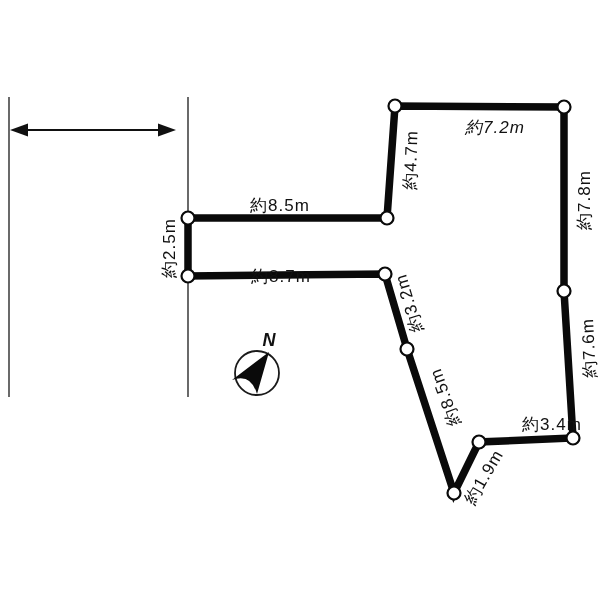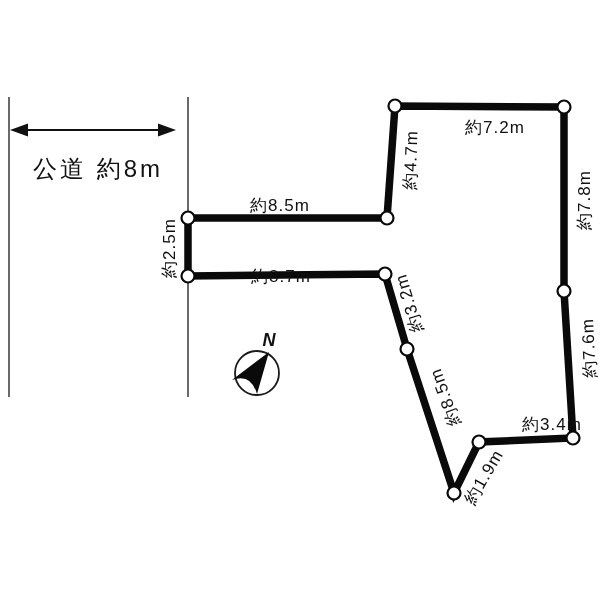--- a/index.html
+++ b/index.html
@@ -33,21 +33,21 @@
   .rot90 {transform:translate(-50%,-50%) rotate(-90deg);}
   .rot88 {transform:translate(-50%,-50%) rotate(-88deg);}
   .rot93 {transform:translate(-50%,-50%) rotate(-93deg);}
   .rot107{transform:translate(-50%,-50%) rotate(-107deg);}
   .rot110{transform:translate(-50%,-50%) rotate(-110deg);}
   .rot60 {transform:translate(-50%,-50%) rotate(-60deg);}
 
   .lbl-road{left:98px;top:169px;font-size:24px;letter-spacing:3px;}
   .lbl-e0 {left:280px;top:205px;}  
   .lbl-e1 {left:411px;top:160px;}  
-  .lbl-e2 {left:495px;top:127px;}  
+  .lbl-e2 {left:495px;top:127px;font-style:italic;}  
   .lbl-e3 {left:584px;top:200px;}  
   .lbl-e4 {left:589px;top:348px;}  
   .lbl-e5 {left:520px;top:424px;margin-left:32px;}  
   .lbl-e6 {left:484px;top:477px;}  
   .lbl-e7 {left:445px;top:397px;}  
   .lbl-e8 {left:409px;top:303px;}  
   .lbl-e9 {left:281px;top:276px;}  
   .lbl-e10{left:169px;top:248px;}  
 
   .lbl-north{
@@ -87,21 +87,20 @@
         <circle cx="385" cy="274" r="6.5"></circle>
         <circle cx="188" cy="276" r="6.5"></circle>
       </g>
 
     <g>
       <circle class="compass-circle" cx="257" cy="373" r="22"></circle>
       <path class="compass-needle" d="M 269,352 L 232,380 Q 251,373 257,394 Z"></path>
     </g>
   </svg>
 
-  <span class="lbl lbl-road">公道 約8m</span>
 
   <span class="lbl lbl-north">N</span>
 
   <span class="lbl lbl-e0">約8.5m</span>
   <span class="lbl lbl-e1 rot88">約4.7m</span>
   <span class="lbl lbl-e2">約7.2m</span>
   <span class="lbl lbl-e3 rot90">約7.8m</span>
   <span class="lbl lbl-e4 rot93">約7.6m</span>
   <span class="lbl lbl-e5">約3.4m</span>
   <span class="lbl lbl-e6 rot60">約1.9m</span>

